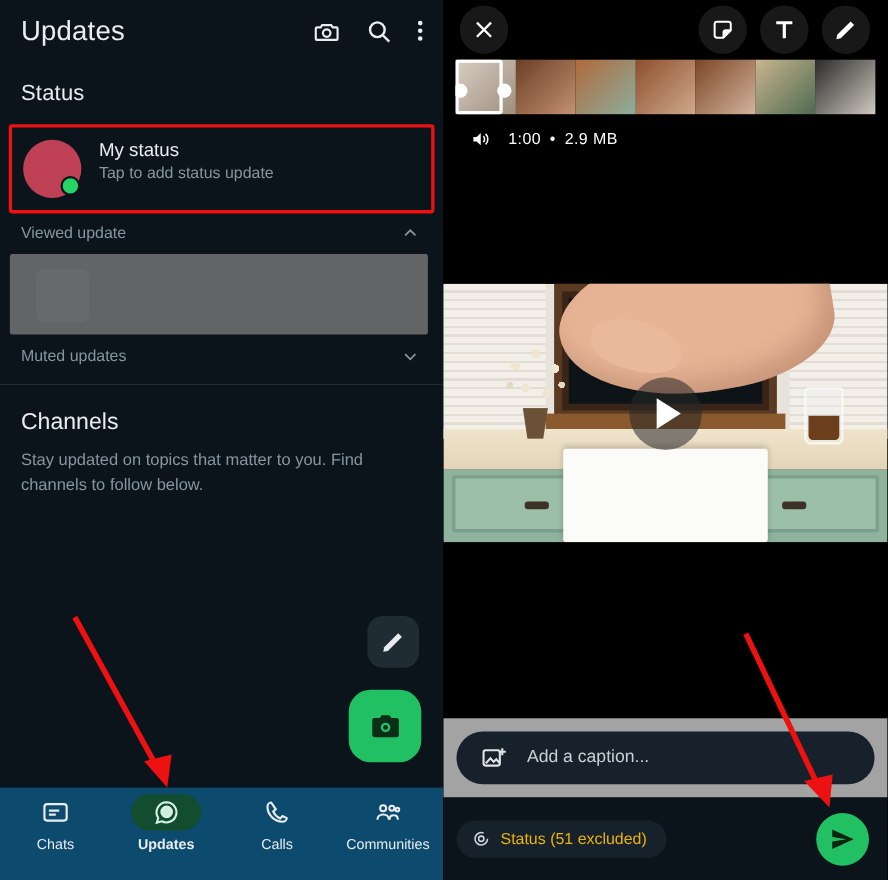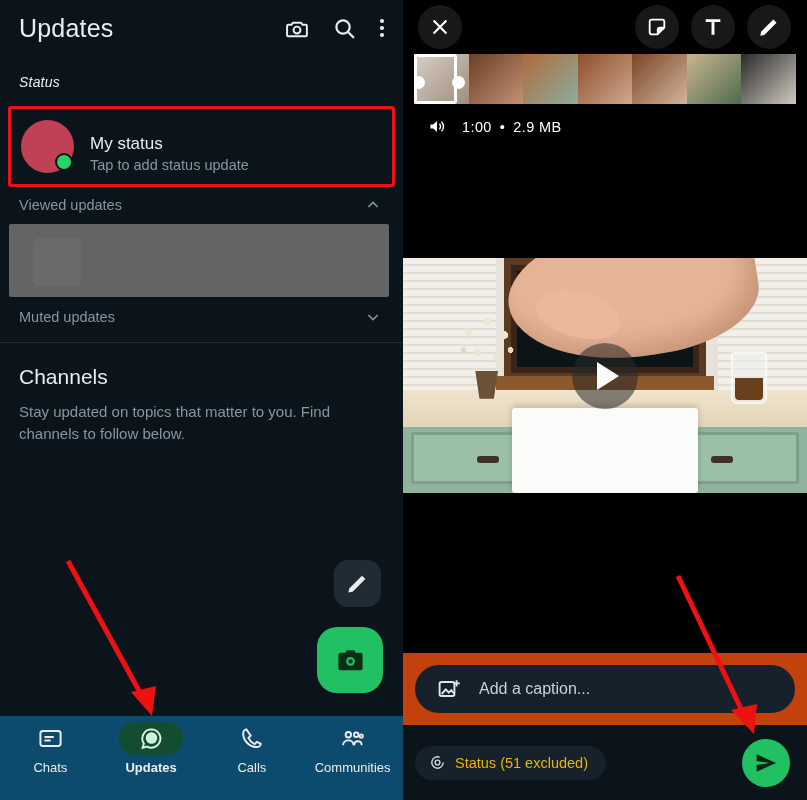--- a/index.html
+++ b/index.html
@@ -25,31 +25,31 @@
     padding:0 18px 0 19px;
   }
   .lp-title{
     font-size:25px; color:#e9edef; font-weight:400;
     letter-spacing:.2px; flex:1;
   }
   .lp-actions{ display:flex; align-items:center; gap:22px; }
   .lp-actions .ic{ width:25px; height:25px; color:#e9edef; display:block; }
 
   .section-head{
-    font-size:14px; color:#e9edef; font-weight:400;
-    padding:18px 19px 10px 19px; letter-spacing:.2px;font-style:italic;
+    font-size:20px; color:#e9edef; font-weight:400;
+    padding:18px 19px 10px 19px; letter-spacing:.2px;
   }
 
   
   .mystatus-wrap{
     position:relative; margin:6px 8px 0 8px;
     border:3px solid #ee1111; border-radius:3px;
   }
   .mystatus{
-    display:flex; align-items:flex-end; gap:16px;
+    display:flex; align-items:flex-start; gap:16px;
     padding:11px 12px 11px 10px;
   }
   .avatar{
     position:relative; width:53px; height:53px; flex:none;
   }
   .avatar .ring{
     position:absolute; inset:0; border-radius:50%;
     background:#c04055;
   }
   .avatar .plus{
@@ -249,21 +249,21 @@
   .play-tri{
     width:0; height:0; margin-left:5px;
     border-left:22px solid #fff;
     border-top:14px solid transparent;
     border-bottom:14px solid transparent;
   }
 
   
   .caption-bar{
     position:absolute; left:0; bottom:75px; width:404px; height:72px;
-    background:#c2410c; display:flex; align-items:center;
+    background:#a3a3a3; display:flex; align-items:center;
   }
   .caption-pill{
     flex:1; margin:0 12px; height:48px; border-radius:26px;
     background:#17212b;
     display:flex; align-items:center; gap:18px; padding:0 22px;
   }
   .caption-pill .ic{ width:24px; height:24px; color:#dfe5e8; flex:none; }
   .caption-txt{ font-size:16px; color:#c9d1d6; }
 
   
@@ -328,21 +328,21 @@
         <div class="plus"></div>
       </div>
       <div class="ms-texts">
         <div class="ms-title">My status</div>
         <div class="ms-sub">Tap to add status update</div>
       </div>
     </div>
   </div>
 
   <div class="collapse-row">
-    <span class="lbl">Viewed updates</span>
+    <span class="lbl">Viewed update</span>
     <span class="chev">
       <svg viewBox="0 0 24 24" fill="none" stroke="currentColor" stroke-width="2.4">
         <path d="M5 15l7-7 7 7"></path>
       </svg>
     </span>
   </div>
 
   <div class="redacted"></div>
 
   <div class="collapse-row">

